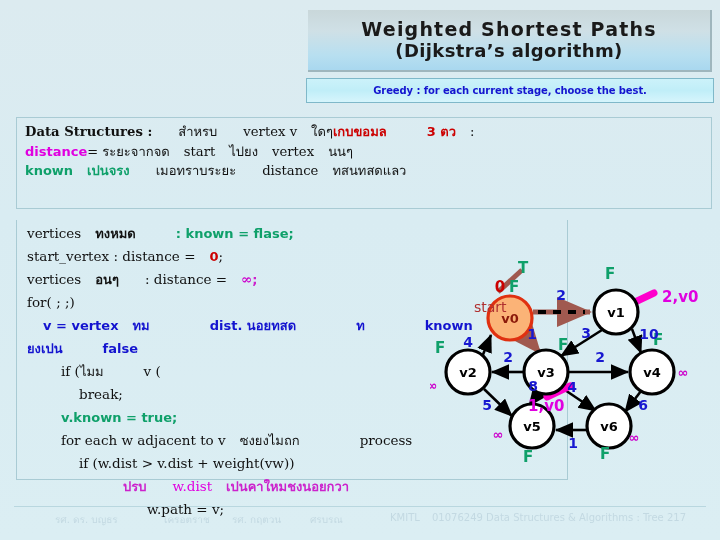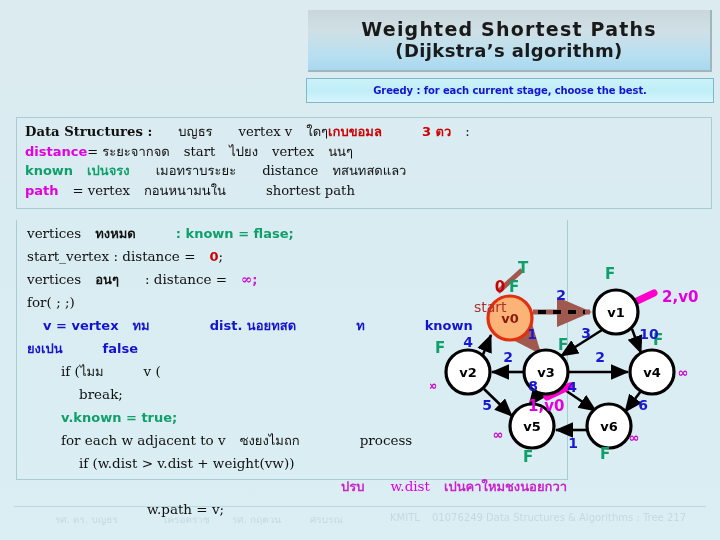--- a/index.html
+++ b/index.html
@@ -126,21 +126,21 @@
   .code-line {
     font-family: "DejaVu Serif", serif;
     font-size: 13.5px;
     color: #111111;
     line-height: 23px;
     white-space: nowrap;
   }
   .ind1 { padding-left: 16px; }
   .ind2 { padding-left: 34px; }
   .ind3 { padding-left: 52px; }
-  .ind4 { padding-left: 96px; text-align: right; }
+  .ind4 { padding-left: 96px; }
   .ind5 { padding-left: 120px; }
   .codeblue { color:#1414cf; font-weight:bold; font-family:"DejaVu Sans", sans-serif; font-size:13px;}
   .codegreen{ color:#0fa06a; font-weight:bold; font-family:"DejaVu Sans", sans-serif; font-size:13px;}
   .codered  { color:#cc0000; font-weight:bold; font-family:"DejaVu Sans", sans-serif; font-size:13px;}
   .codemag  { color:#cc22cc; font-weight:bold; font-family:"DejaVu Sans", sans-serif; font-size:13px;}
   .infgl { color:#cc00cc; font-weight:bold; }
 
   
   #graph {
     position: absolute;
@@ -189,30 +189,27 @@
     <div class="title-line1">Weighted Shortest Paths</div>
     <div class="title-line2">(Dijkstra’s algorithm)</div>
   </div>
 
   <div class="greedy-box">
     <div class="greedy-text">Greedy : for each current stage, choose the best.</div>
   </div>
 
   <div class="ds-box">
     <div class="ds-line">
-      <span class="b">Data Structures :</span><span class="sp2"></span><span class="thai">บญธร</span><span class="sp2"></span><span>vertex  v</span><span class="sp1"></span><span class="thai">ใดๆ</span><span class="thai red b">เกบขอมล</span><span class="sp3"></span><span class="thai red b">3 ตว</span><span class="sp1"></span><span>:</span>
+      <span class="b">Data Structures :</span><span class="sp2"></span><span class="thai">สำหรบ</span><span class="sp2"></span><span>vertex  v</span><span class="sp1"></span><span class="thai">ใดๆ</span><span class="thai red b">เกบขอมล</span><span class="sp3"></span><span class="thai red b">3 ตว</span><span class="sp1"></span><span>:</span>
     </div>
     <div class="ds-line">
       <span class="magenta b thai">distance</span><span class="thai">= ระยะจากจด</span><span class="sp1"></span><span>start</span><span class="sp1"></span><span class="thai">ไปยง</span><span class="sp1"></span><span>vertex</span><span class="sp1"></span><span class="thai">นนๆ</span>
     </div>
     <div class="ds-line">
       <span class="green b thai">known</span><span class="sp1"></span><span class="green b thai">เปนจรง</span><span class="sp2"></span><span class="thai">เมอทราบระยะ</span><span class="sp2"></span><span>distance</span><span class="sp1"></span><span class="thai">ทสนทสดแลว</span>
-    </div>
-    <div class="ds-line">
-      <span class="magenta b thai">path</span><span class="sp1"></span><span>= vertex</span><span class="sp1"></span><span class="thai">กอนหนามนใน</span><span class="sp3"></span><span>shortest path</span>
     </div>
   </div>
 
   <div class="code-box">
     <div class="code-line">
       <span>vertices</span><span class="sp1"></span><span class="thai b">ทงหมด</span><span class="sp3"></span><span class="codegreen">: known = flase</span><span class="codegreen">;</span>
     </div>
     <div class="code-line">
       <span>start_vertex :  distance =</span><span class="sp1"></span><span class="codered">0</span><span>;</span>
     </div>

